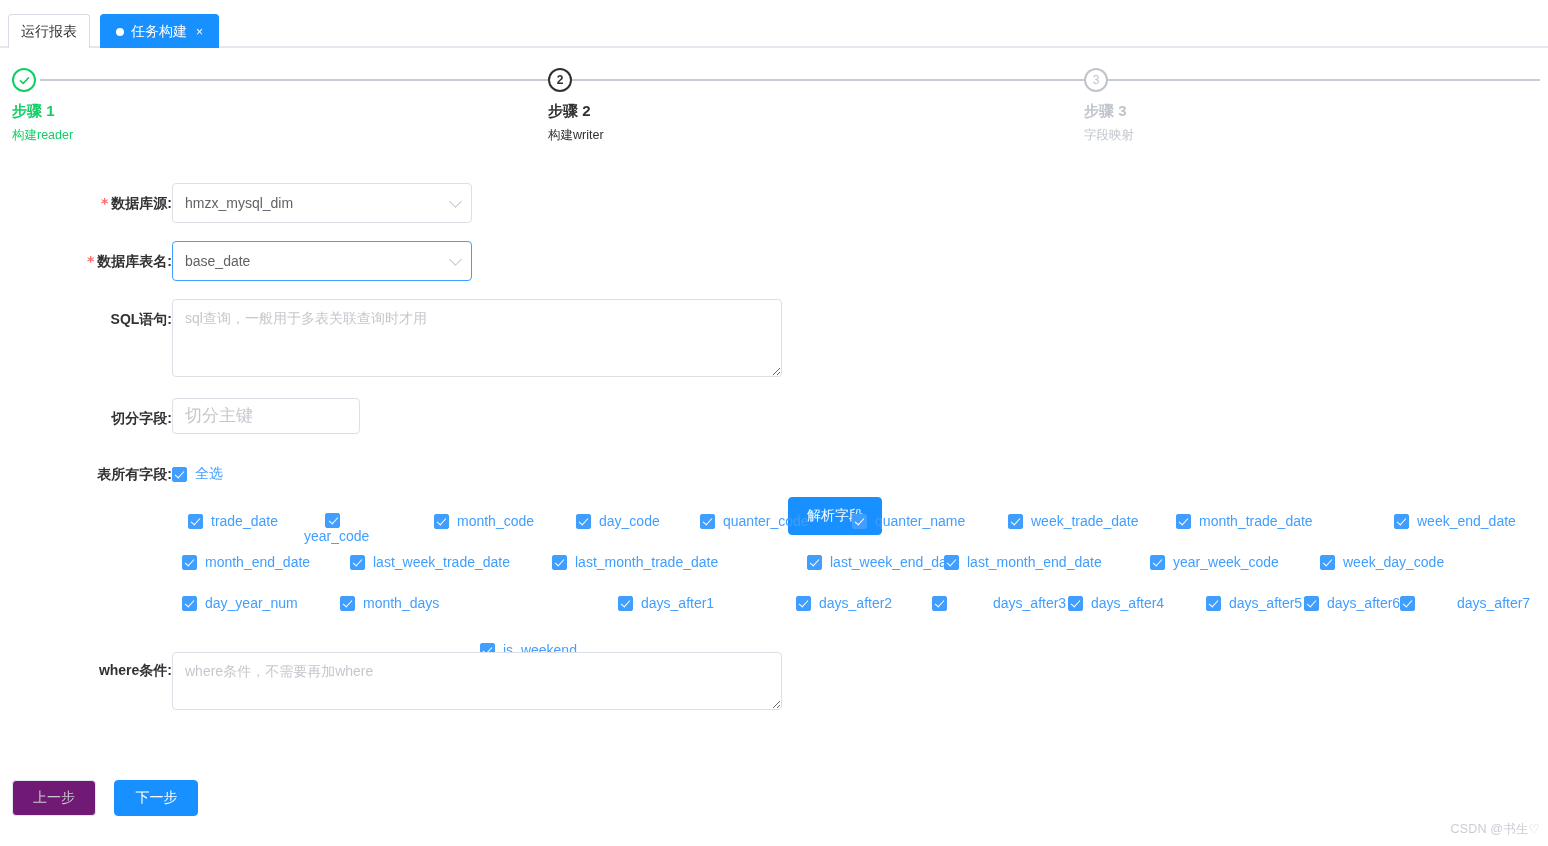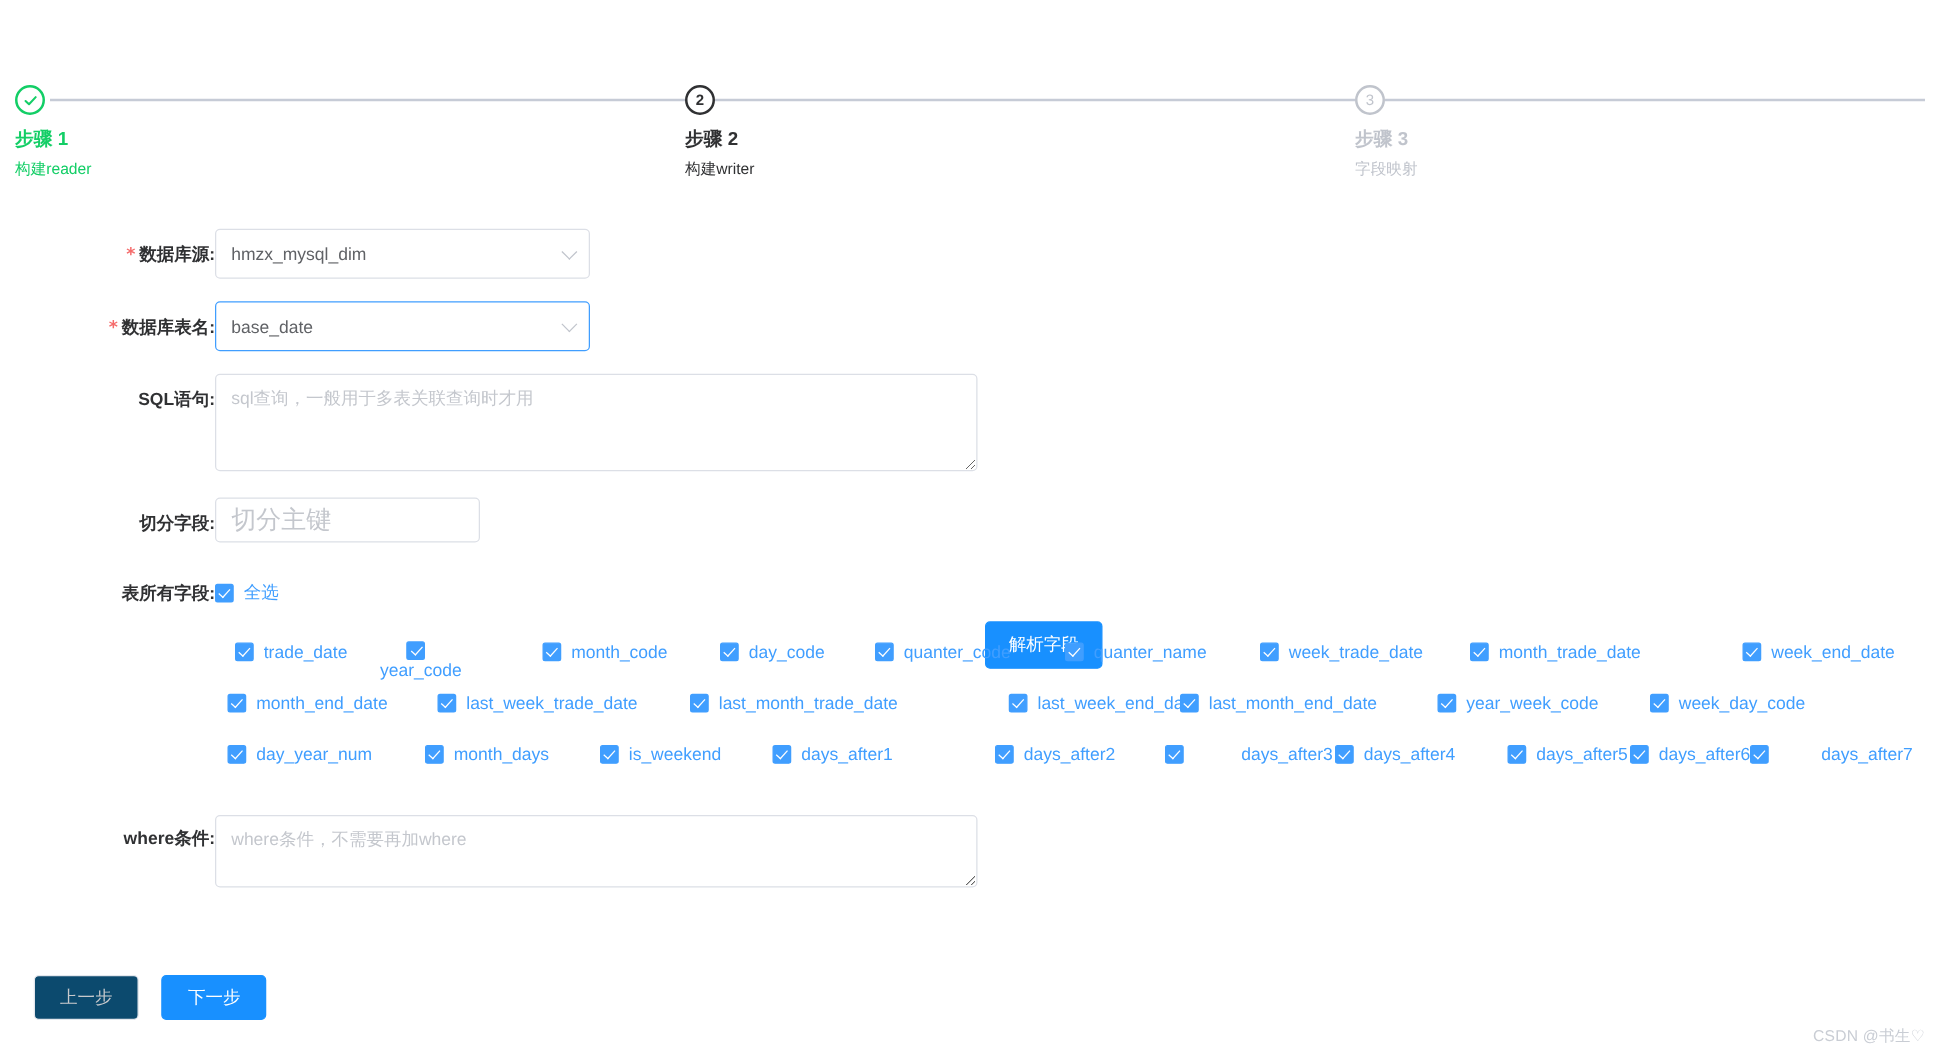--- a/index.html
+++ b/index.html
@@ -105,36 +105,36 @@
     position: absolute; left: 172px;
     border: 1px solid #dcdfe6; border-radius: 4px; background: #fff;
     font-family: "Liberation Sans", "DejaVu Sans", sans-serif;
     font-size: 14px; color: #606266; padding: 8px 12px;
     resize: vertical; outline: none; line-height: 1.5;
   }
   textarea.ta::placeholder { color: #c4c7cd; }
 
   input.txt {
     position: absolute; left: 172px;
-    width: 212px; height: 36px;
+    width: 188px; height: 36px;
     border: 1px solid #dcdfe6; border-radius: 4px; background: #fff;
     font-family: "Liberation Sans", "DejaVu Sans", sans-serif;
-    font-size: 20px; color: #606266; padding: 0 12px; outline: none;
+    font-size: 17px; color: #606266; padding: 0 12px; outline: none;
   }
   input.txt::placeholder { color: #c4c7cd; }
 
   .btn {
     display: inline-flex; align-items: center; justify-content: center;
     border-radius: 4px; font-size: 14px; cursor: pointer;
     font-family: "Liberation Sans", "DejaVu Sans", sans-serif;
     border: 1px solid transparent;
   }
   .btn-primary { background: #1890ff; color: #fff; border-color: #1890ff; }
   .btn-disabled {
-    background: #0c4a6e; color: #c8c9cc; border: 1px solid #e4e7ed; margin-left: 15px;
+    background: #701a75; color: #c8c9cc; border: 1px solid #e4e7ed;
   }
   #parse-btn {
     position: absolute; left: 788px; top: 339px; width: 94px; height: 38px;
   }
 
   
   .cb {
     display: inline-flex; align-items: center; cursor: pointer;
     font-size: 14px; color: #409eff; white-space: nowrap;
   }
@@ -161,20 +161,30 @@
     position: absolute; right: 8px; bottom: 8px;
     font-size: 12.5px; color: #c9cdd4; white-space: nowrap;
     letter-spacing: .2px;
   }
 </style>
 </head>
 <body>
 
 <div class="page">
 
+  <div class="tabbar">
+    <div class="tab tab-inactive">
+      <span>运行报表</span>
+    </div>
+    <div class="tab tab-active">
+      <span class="tab-dot"></span>
+      <span>任务构建</span>
+      <span class="tab-close">×</span>
+    </div>
+  </div>
 
   <div class="steps">
 
     <div class="step-line" style="left:40px; top:31px; width:508px;"></div>
     <div class="step-line" style="left:572px; top:31px; width:512px;"></div>
     <div class="step-line" style="left:1108px; top:31px; width:432px;"></div>
 
     <div class="step" style="left:12px;">
       <div class="step-head">
         <div class="step-circle done">
@@ -329,21 +339,21 @@
         </div>
         <div class="cbrow" style="top: 437px;">
           <label class="cb" style="left: 10px;">
             <span class="box"></span>
             <span>day_year_num</span>
           </label>
           <label class="cb" style="left: 168px;">
             <span class="box"></span>
             <span>month_days</span>
           </label>
-          <label class="cb" style="left: 308px;">
+          <label class="cb" style="left: 308px; margin-top: 47px;">
             <span class="box"></span>
             <span>is_weekend</span>
           </label>
           <label class="cb" style="left: 446px;">
             <span class="box"></span>
             <span>days_after1</span>
           </label>
           <label class="cb" style="left: 624px;">
             <span class="box"></span>
             <span>days_after2</span>

